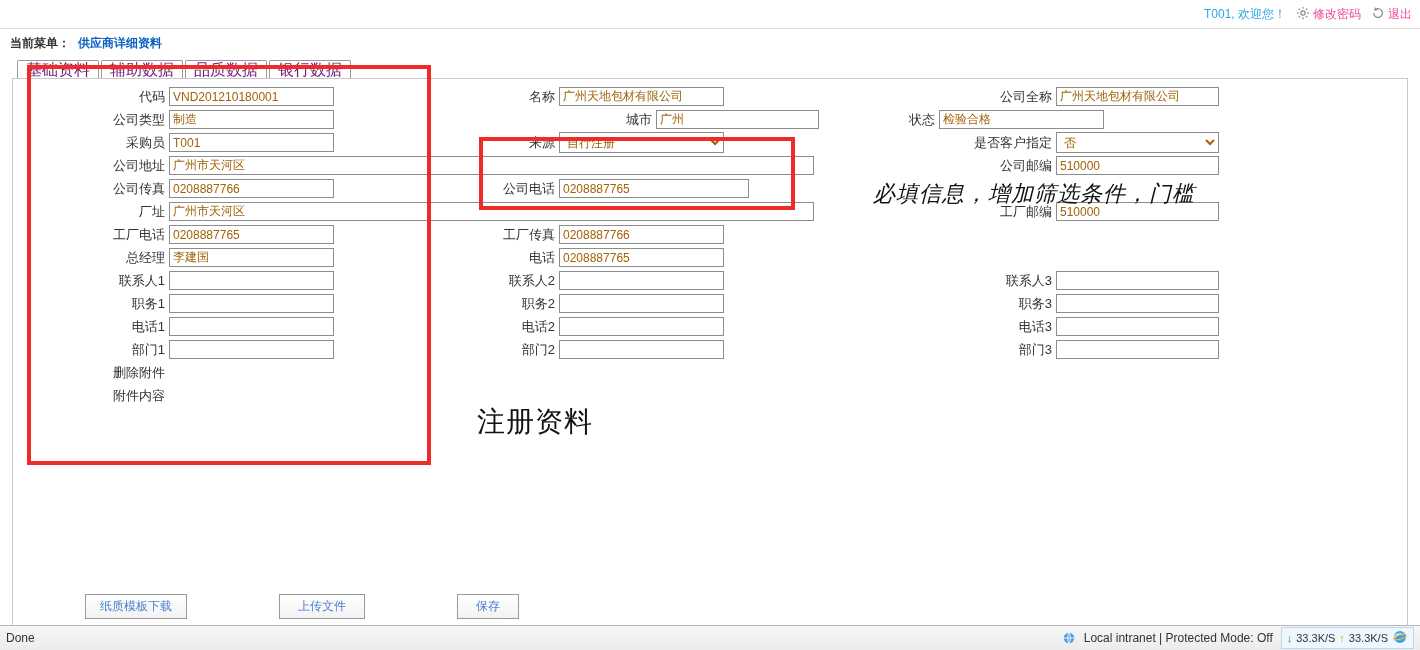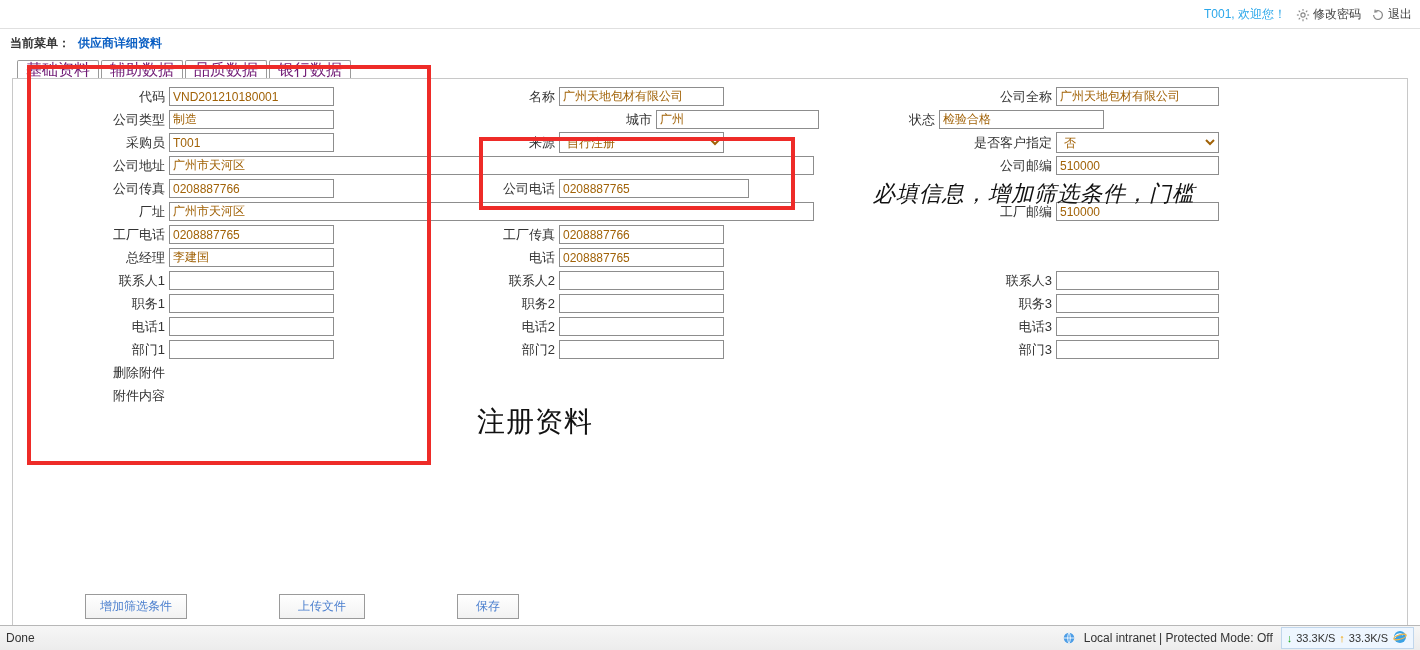--- a/index.html
+++ b/index.html
@@ -42,21 +42,21 @@
     position: absolute;
     right: 8px;
     top: 0;
     height: 29px;
     display: flex;
     align-items: center;
     gap: 10px;
     font-size: 12px;
   }
   .toplinks .welcome { color: #2aa7ea; }
-  .toplinks .tl { color: #404040; display: flex; align-items: center; gap: 3px; cursor: pointer; }
+  .toplinks .tl { color: #ec4899; display: flex; gap: 3px; cursor: pointer; }
   .gear-icon, .refresh-icon { width: 14px; height: 14px; display:inline-block; }
   .gear-icon svg, .refresh-icon svg { width:14px; height:14px; }
   
   .crumb {
     padding: 6px 0 4px 10px;
     font-size: 12px;
     color: #333;
     display: flex;
     align-items: center;
     gap: 8px;
@@ -446,21 +446,21 @@
       <div class="cell col1">
         <div class="lbl static">附件内容</div>
       </div>
     </div>
   </div>
 
   <div class="section-label">注册资料</div>
   <div class="overlay-note">必填信息，增加筛选条件，门槛</div>
 
   <div class="actions">
-    <div class="btn">增加筛选条件</div>
+    <div class="btn">纸质模板下载</div>
     <div class="btn narrow">上传文件</div>
     <div class="btn narrow">保存</div>
   </div>
 </div>
 
 <div class="statusbar">
   <span>Done</span>
   <div class="right">
     <span class="zone-icon">
       <svg viewBox="0 0 16 16">

